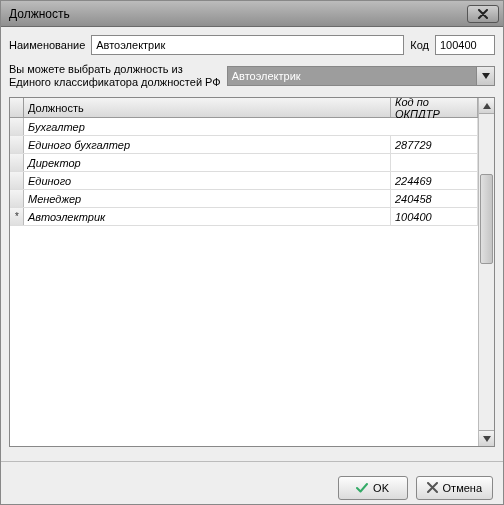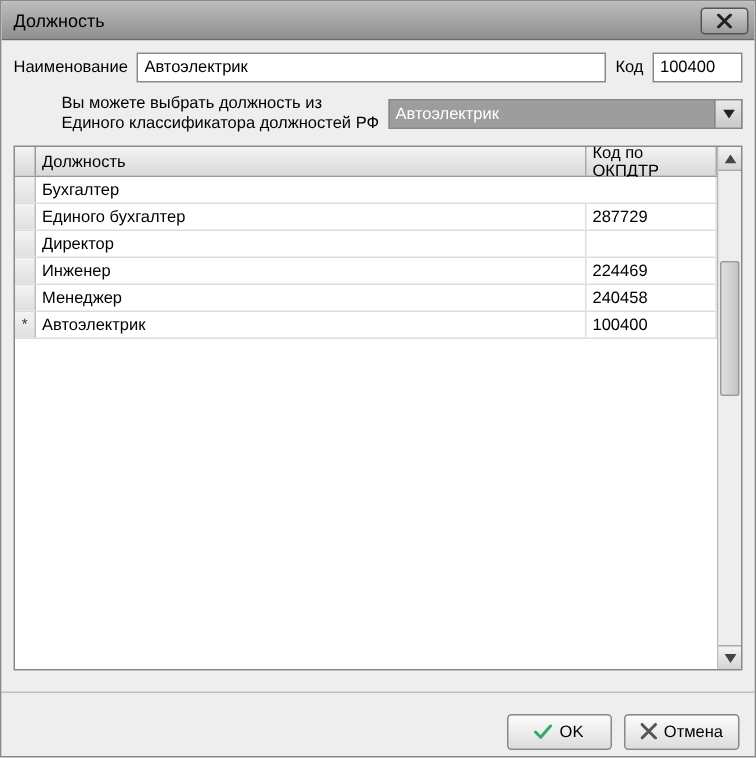--- a/index.html
+++ b/index.html
@@ -65,21 +65,20 @@
   .code-input { width: 60px; }
   .row2 {
     display: flex;
     align-items: center;
     gap: 6px;
     margin-bottom: 8px;
   }
   .hint {
     line-height: 1.2;
     color: #000;
-    margin-left: 32px;
   }
   .combo {
     flex: 1;
     height: 20px;
     display: flex;
     border: 1px solid #888;
     background: #9d9d9d;
     align-items: stretch;
   }
   .combo-text {
@@ -125,30 +124,31 @@
     background: linear-gradient(to bottom, #f4f4f4, #d9d9d9);
   }
   .ghcell {
     padding: 2px 4px;
     border-right: 1px solid #aaa;
     display: flex;
     align-items: center;
     font-size: 11px;
   }
   .gh1 { flex: 1; }
-  .gh2 { width: 87px; }
+  .gh2 { width: 87px; font-style: italic; }
   .grid-body {
     flex: 1;
     overflow: hidden;
     background: #fff;
   }
   .grow {
     display: flex;
     height: 18px;
     border-bottom: 1px solid #ddd;
+    font-style: italic;
   }
   .rowhdr {
     width: 14px;
     background: linear-gradient(to bottom, #f4f4f4, #dfdfdf);
     border-right: 1px solid #bbb;
     display: flex;
     align-items: center;
     justify-content: center;
     font-size: 10px;
     color: #333;
@@ -273,21 +273,21 @@
             <div class="gcell gc1">Единого бухгалтер</div>
             <div class="gcell gc2">287729</div>
           </div>
           <div class="grow">
             <div class="rowhdr"></div>
             <div class="gcell gc1">Директор</div>
             <div class="gcell gc2"></div>
           </div>
           <div class="grow">
             <div class="rowhdr"></div>
-            <div class="gcell gc1">Инженер</div>
+            <div class="gcell gc1">Единого</div>
             <div class="gcell gc2">224469</div>
           </div>
           <div class="grow">
             <div class="rowhdr"></div>
             <div class="gcell gc1">Менеджер</div>
             <div class="gcell gc2">240458</div>
           </div>
           <div class="grow">
             <div class="rowhdr">*</div>
             <div class="gcell gc1">Автоэлектрик</div>

